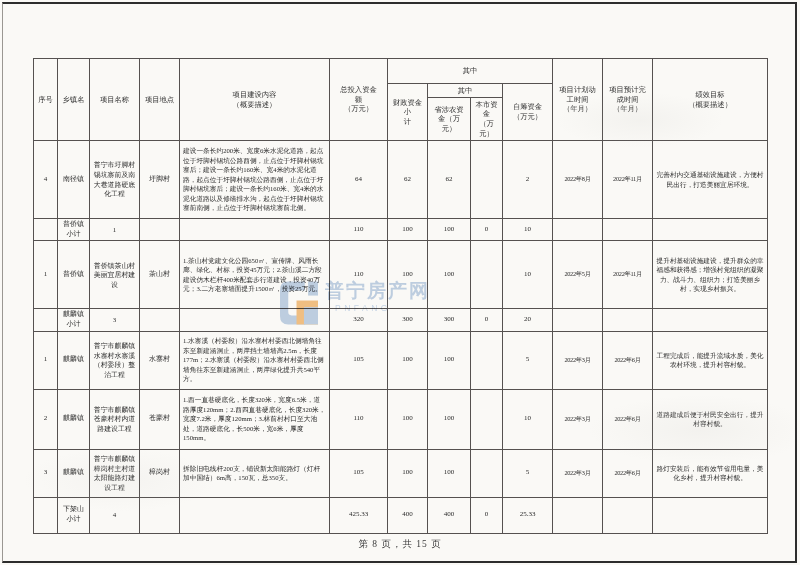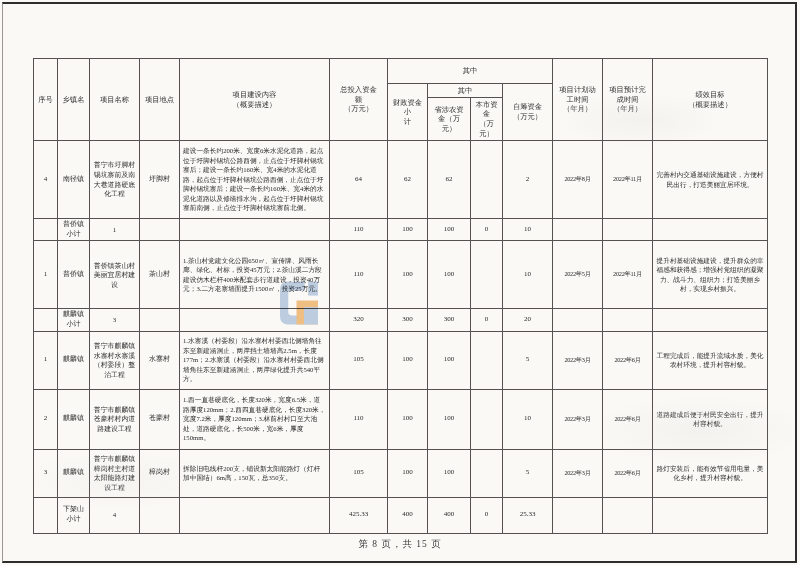--- a/index.html
+++ b/index.html
@@ -253,15 +253,19 @@
 </table>
 </div>
 
 <div class="watermark">
   <svg width="38" height="44" viewBox="0 0 46 52">
     <path d="M30 0 H10 Q0 0 0 10 V42 Q0 52 10 52 H30 V41 H14 Q10 41 10 37 V15 Q10 11 14 11 H30 Z" fill="#b2c7e2"></path>
     <rect x="34" y="0" width="12" height="17" fill="#b2c7e2"></rect>
     <rect x="20" y="23" width="26" height="29" fill="#f2b469"></rect>
     <rect x="29" y="31" width="17" height="21" fill="#b2c7e2"></rect>
   </svg>
+  <div class="wm-text">
+    <div class="wm-cn">普宁房产网</div>
+    <div class="wm-en">PNFANG</div>
+  </div>
 </div>
 
 <div class="footer">第 8 页，共 15 页</div>
 
 </body></html>

